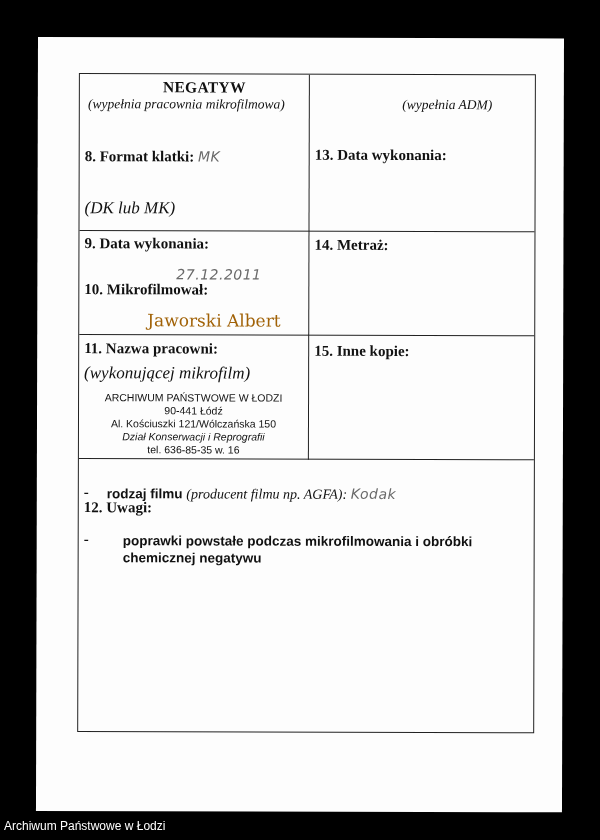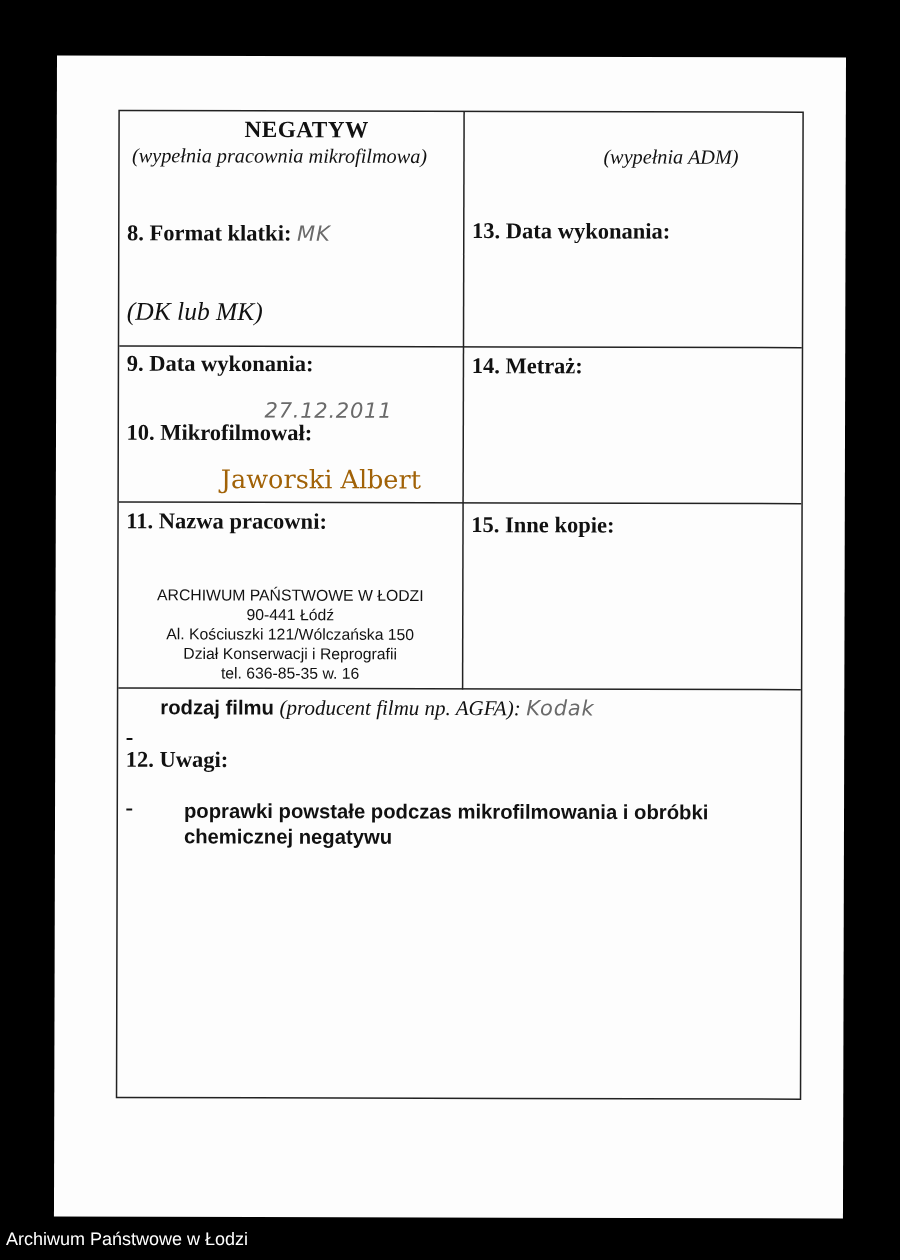--- a/index.html
+++ b/index.html
@@ -84,20 +84,21 @@
     .stamp {
       position: absolute;
       left: 0;
       width: 229px;
       text-align: center;
       font-family: "Liberation Sans", sans-serif;
       font-size: 10.5px;
       line-height: 13px;
     }
     .stamp .it {
+      font-style: italic;
     }
     .bullet {
       position: absolute;
       font-weight: bold;
       font-size: 15px;
     }
     .remark {
       position: absolute;
       font-family: "Liberation Sans", sans-serif;
       font-weight: bold;
@@ -151,35 +152,36 @@
 
     <div class="cell label" style="left:5px; top:161px;">9. Data wykonania:</div>
     <div class="cell handwriting" style="left:97px; top:192px;">27.12.2011</div>
 
     <div class="cell label" style="left:5px; top:207px;">10. Mikrofilmował:</div>
     <div class="cell signature" style="left:68px; top:236px;">Jaworski Albert</div>
 
     <div class="cell label" style="left:235px; top:162px;">14. Metraż:</div>
 
     <div class="cell label" style="left:5px; top:266px;">11. Nazwa pracowni:</div>
+    <div class="cell italic" style="left:5px; top:289px;">(wykonującej mikrofilm)</div>
 
     <div class="stamp" style="top:317px;">
       <div>ARCHIWUM PAŃSTWOWE W ŁODZI</div>
       <div>90-441 Łódź</div>
       <div>Al. Kościuszki 121/Wólczańska 150</div>
       <div class="it">Dział Konserwacji i Reprografii</div>
       <div>tel. 636-85-35 w. 16</div>
     </div>
 
     <div class="cell label" style="left:235px; top:268px;">15. Inne kopie:</div>
 
     <div class="cell label" style="left:5px; top:389px;margin-top:36px;">12. Uwagi:</div>
 
     <div class="bullet" style="left:5px; top:410px;">-</div>
-    <div class="remark" style="left:28px; top:389px;">
+    <div class="remark" style="left:28px; top:411px;">
       <span>rodzaj filmu</span>
       <span class="it">(producent filmu np. AGFA):</span>
       <span class="handwriting">Kodak</span>
     </div>
 
     <div class="bullet" style="left:5px; top:457px;">-</div>
     <div class="remark" style="left:44px; top:458px;">
       <div>poprawki powstałe podczas mikrofilmowania i obróbki</div>
       <div>chemicznej negatywu</div>
     </div>

